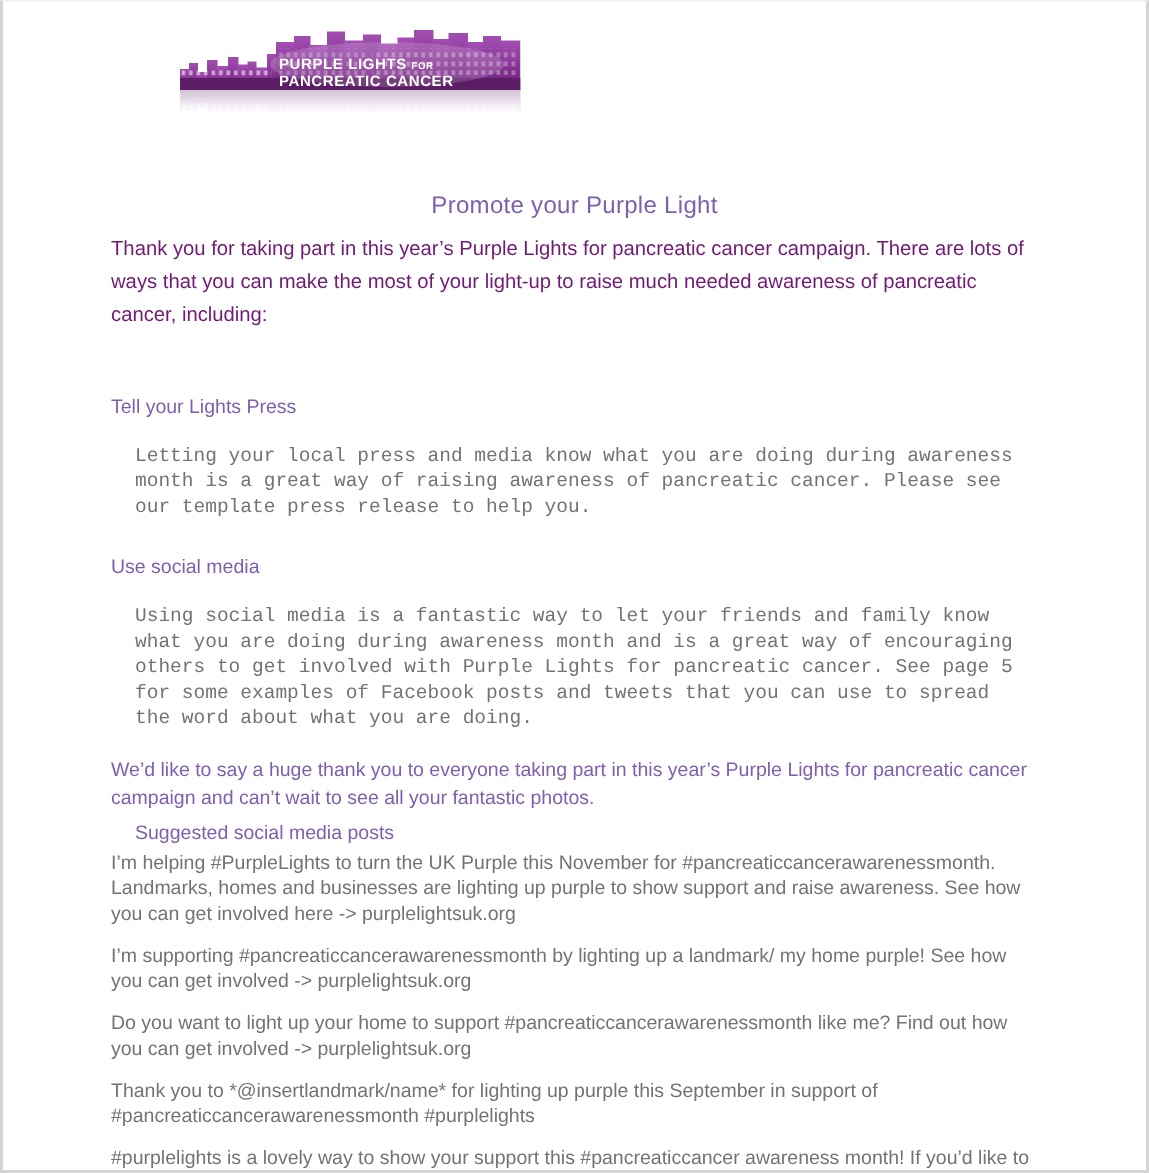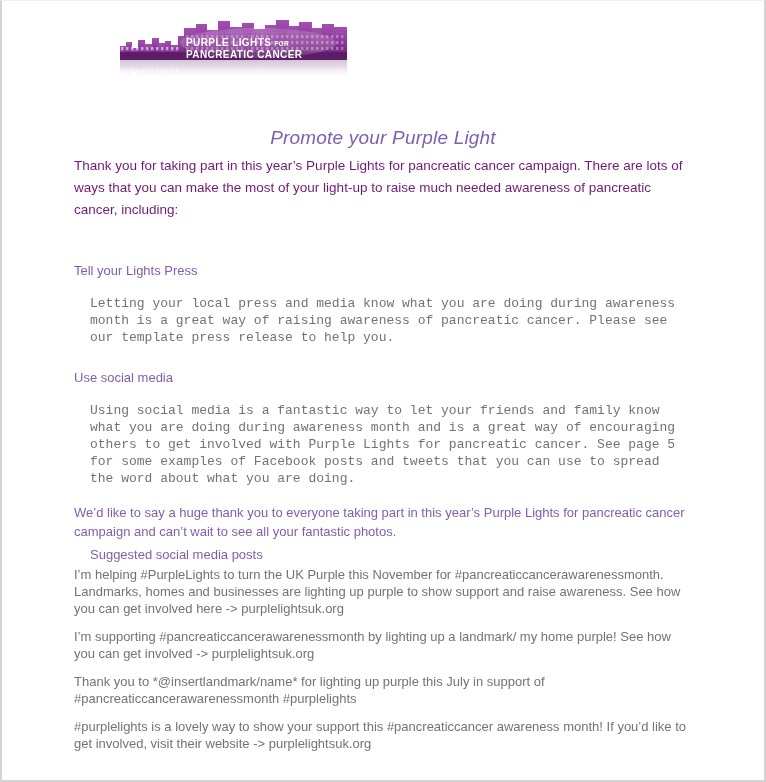--- a/index.html
+++ b/index.html
@@ -19,25 +19,24 @@
   }
   .logo-wrap {
     margin: 15px 0 0 118px;
     width: 227px;
     height: 60px;
   }
   .doc-title {
     margin: 49px 0 0 0;
     text-align: center;
     color: #7e5fae;
-    font-size: 19px;
+    font-size: 16px;
     font-weight: 400;
     line-height: 25px;
     letter-spacing: 0.2px;
-    font-style: italic;
   }
   .content {
     margin: 0 71px 0 72px; 
     font-size: 13px;
   }
   .intro {
     margin: 5px 0 0 0;
     color: #701a75;
     font-size: 13.5px;
     line-height: 22px;
@@ -150,19 +149,20 @@
       <p class="sec-body">Using social media is a fantastic way to let your friends and family know what you are doing during awareness month and is a great way of encouraging others to get involved with Purple Lights for pancreatic cancer. See page 5 for some examples of Facebook posts and tweets that you can use to spread the word about what you are doing.</p>
     </div>
 
     <p class="thanks">We’d like to say a huge thank you to everyone taking part in this year’s Purple Lights for pancreatic cancer campaign and can’t wait to see all your fantastic photos.</p>
 
     <p class="posts-heading">Suggested social media posts</p>
 
     <div>
       <p class="post">I’m helping #PurpleLights to turn the UK Purple this November for #pancreaticcancerawarenessmonth. Landmarks, homes and businesses are lighting up purple to show support and raise awareness. See how you can get involved here -&gt; purplelightsuk.org</p>
       <p class="post">I’m supporting #pancreaticcancerawarenessmonth by lighting up a landmark/ my home purple! See how you can get involved -&gt; purplelightsuk.org</p>
-      <p class="post">Thank you to *@insertlandmark/name* for lighting up purple this July in support of #pancreaticcancerawarenessmonth #purplelights</p>
+      <p class="post">Do you want to light up your home to support #pancreaticcancerawarenessmonth like me? Find out how you can get involved -&gt; purplelightsuk.org</p>
+      <p class="post">Thank you to *@insertlandmark/name* for lighting up purple this September in support of #pancreaticcancerawarenessmonth #purplelights</p>
       <p class="post">#purplelights is a lovely way to show your support this #pancreaticcancer awareness month! If you’d like to get involved, visit their website -&gt; purplelightsuk.org</p>
     </div>
 
   </div>
 
 </div>
 
 </body></html>

